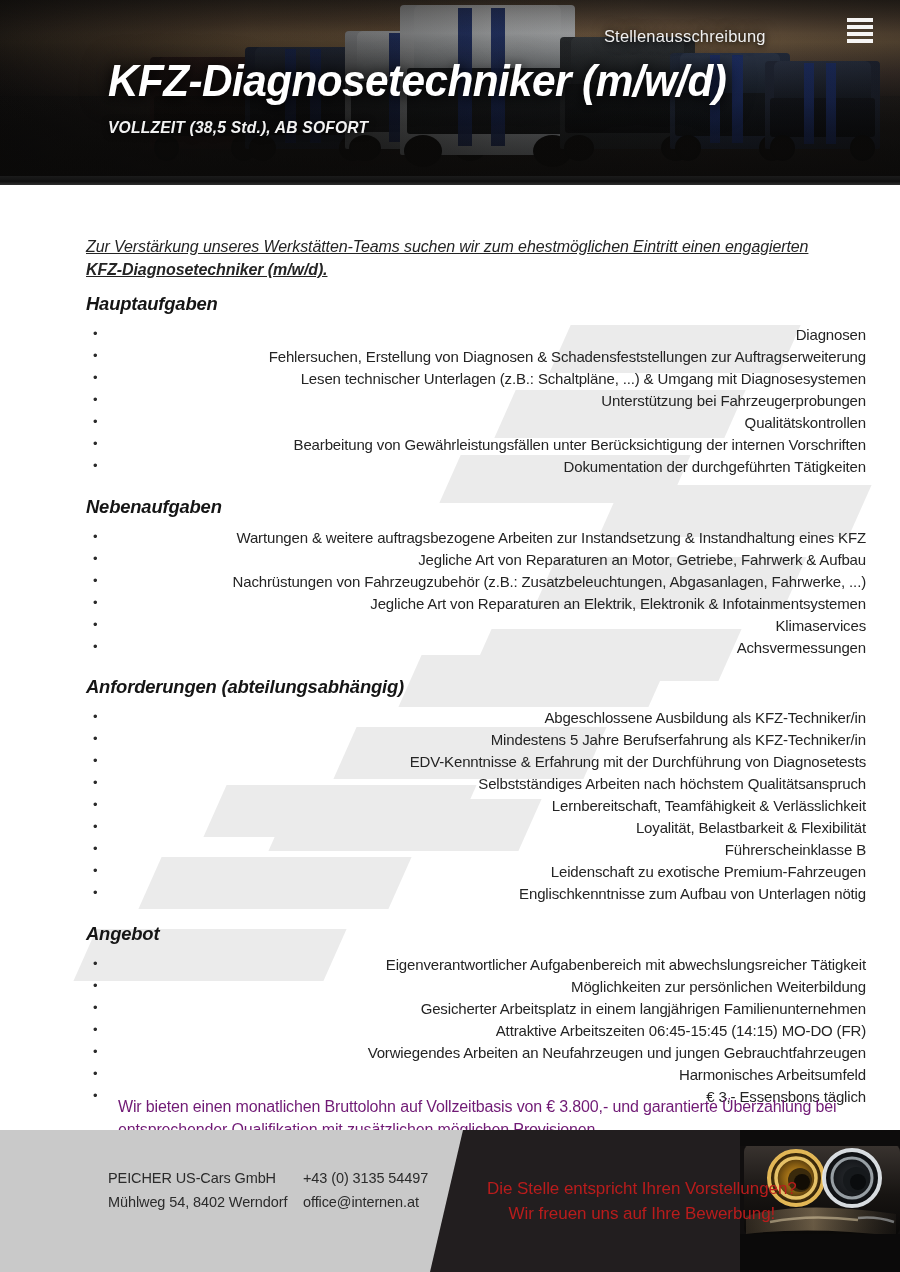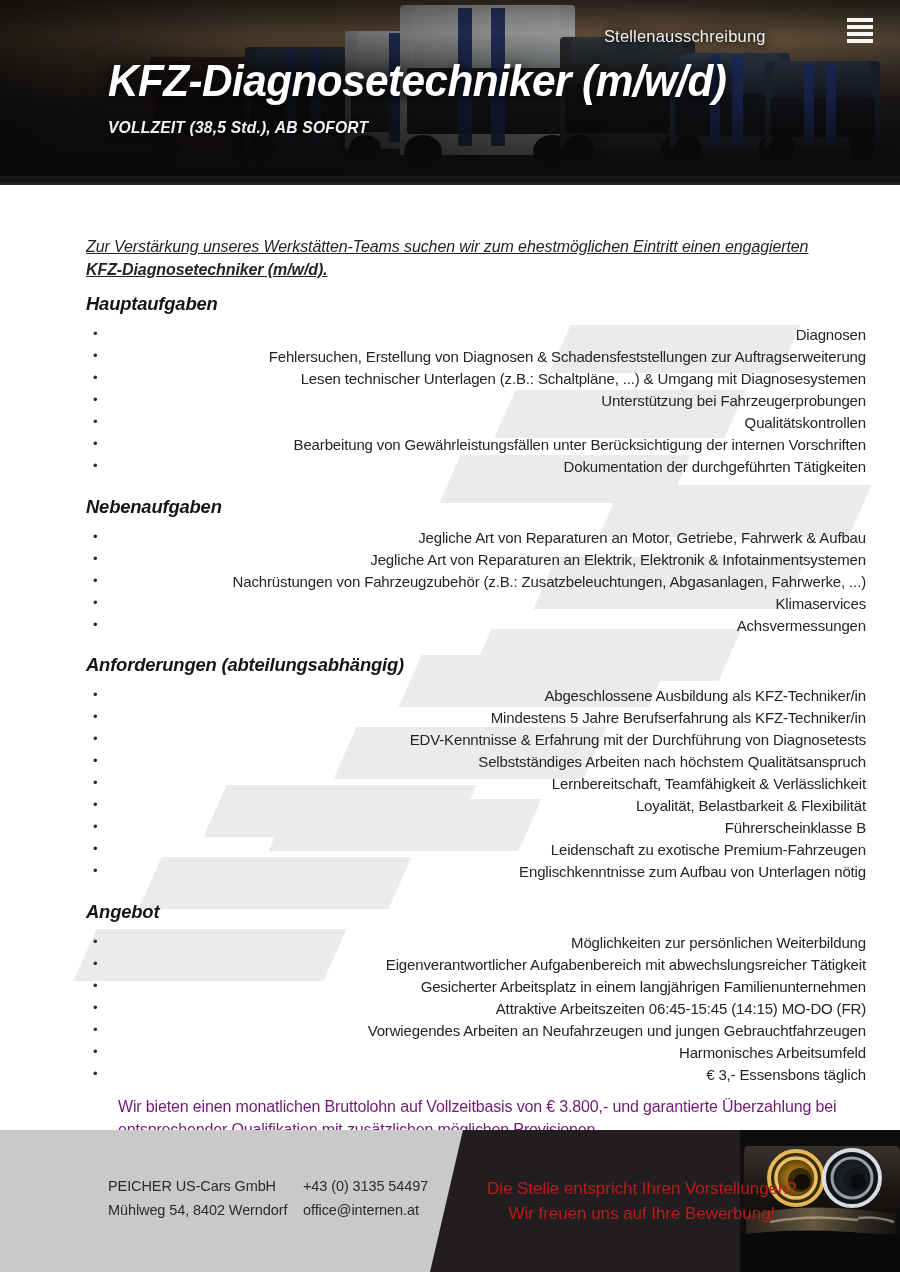--- a/index.html
+++ b/index.html
@@ -292,21 +292,21 @@
   }
   .footer-dark {
     position: absolute;
     inset: 0;
     background: #221e1f;
     clip-path: polygon(463px 0, 900px 0, 900px 142px, 430px 142px);
   }
   .footer-light-text {
     position: absolute;
     left: 108px;
-    top: 44px;
+    top: 36px;
     font-size: 14.5px;
     line-height: 24px;
     color: #2b2b2b;
     letter-spacing: -0.1px;
     z-index: 3;
   }
   .fl-row { display: flex; }
   .fl-a { width: 195px; }
   .footer-dark-text {
     position: absolute;
@@ -448,23 +448,24 @@
             <li>Unterstützung bei Fahrzeugerprobungen</li>
             <li>Qualitätskontrollen</li>
             <li>Bearbeitung von Gewährleistungsfällen unter Berücksichtigung der internen Vorschriften</li>
             <li>Dokumentation der durchgeführten Tätigkeiten</li>
           </ul>
         </div>
 
         <div class="sec">
           <h2 class="sec-title">Nebenaufgaben</h2>
           <ul class="items">
+            <li>Wartungen &amp; weitere auftragsbezogene Arbeiten zur Instandsetzung &amp; Instandhaltung eines KFZ</li>
             <li>Jegliche Art von Reparaturen an Motor, Getriebe, Fahrwerk &amp; Aufbau</li>
+            <li>Nachrüstungen von Fahrzeugzubehör (z.B.: Zusatzbeleuchtungen, Abgasanlagen, Fahrwerke, ...)</li>
             <li>Jegliche Art von Reparaturen an Elektrik, Elektronik &amp; Infotainmentsystemen</li>
-            <li>Nachrüstungen von Fahrzeugzubehör (z.B.: Zusatzbeleuchtungen, Abgasanlagen, Fahrwerke, ...)</li>
             <li>Klimaservices</li>
             <li>Achsvermessungen</li>
           </ul>
         </div>
 
         <div class="sec">
           <h2 class="sec-title">Anforderungen (abteilungsabhängig)</h2>
           <ul class="items">
             <li>Abgeschlossene Ausbildung als KFZ-Techniker/in</li>
             <li>Mindestens 5 Jahre Berufserfahrung als KFZ-Techniker/in</li>
@@ -474,22 +475,22 @@
             <li>Loyalität, Belastbarkeit &amp; Flexibilität</li>
             <li>Führerscheinklasse B</li>
             <li>Leidenschaft zu exotische Premium-Fahrzeugen</li>
             <li>Englischkenntnisse zum Aufbau von Unterlagen nötig</li>
           </ul>
         </div>
 
         <div class="sec">
           <h2 class="sec-title">Angebot</h2>
           <ul class="items">
+            <li>Eigenverantwortlicher Aufgabenbereich mit abwechslungsreicher Tätigkeit</li>
             <li>Möglichkeiten zur persönlichen Weiterbildung</li>
-            <li>Eigenverantwortlicher Aufgabenbereich mit abwechslungsreicher Tätigkeit</li>
             <li>Gesicherter Arbeitsplatz in einem langjährigen Familienunternehmen</li>
             <li>Attraktive Arbeitszeiten 06:45-15:45 (14:15) MO-DO (FR)</li>
             <li>Vorwiegendes Arbeiten an Neufahrzeugen und jungen Gebrauchtfahrzeugen</li>
             <li>Harmonisches Arbeitsumfeld</li>
             <li>€ 3,- Essensbons täglich</li>
           </ul>
         </div>
 
       </div>
 

